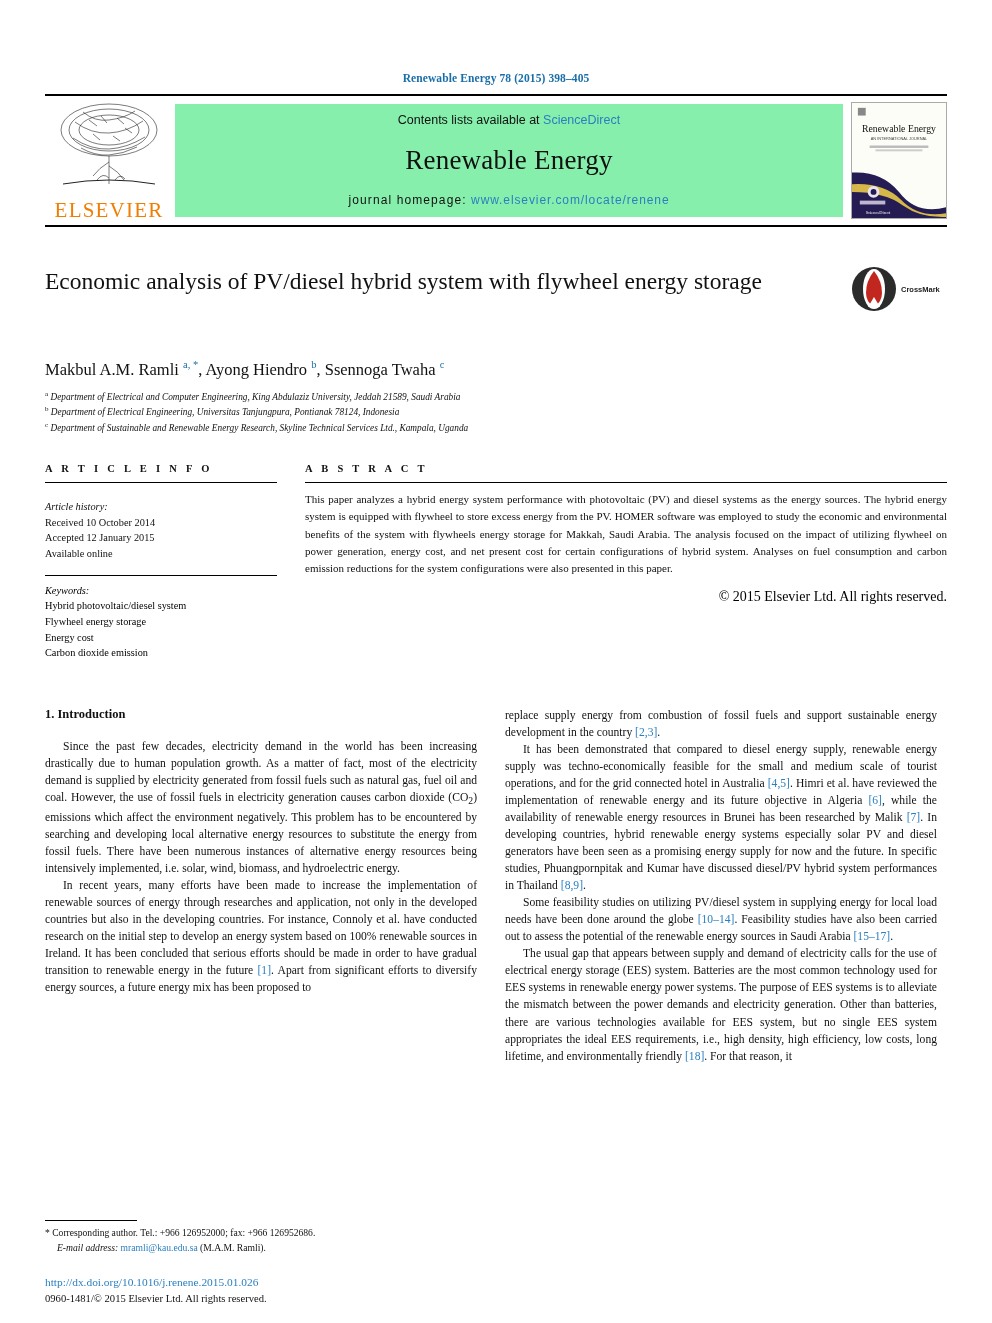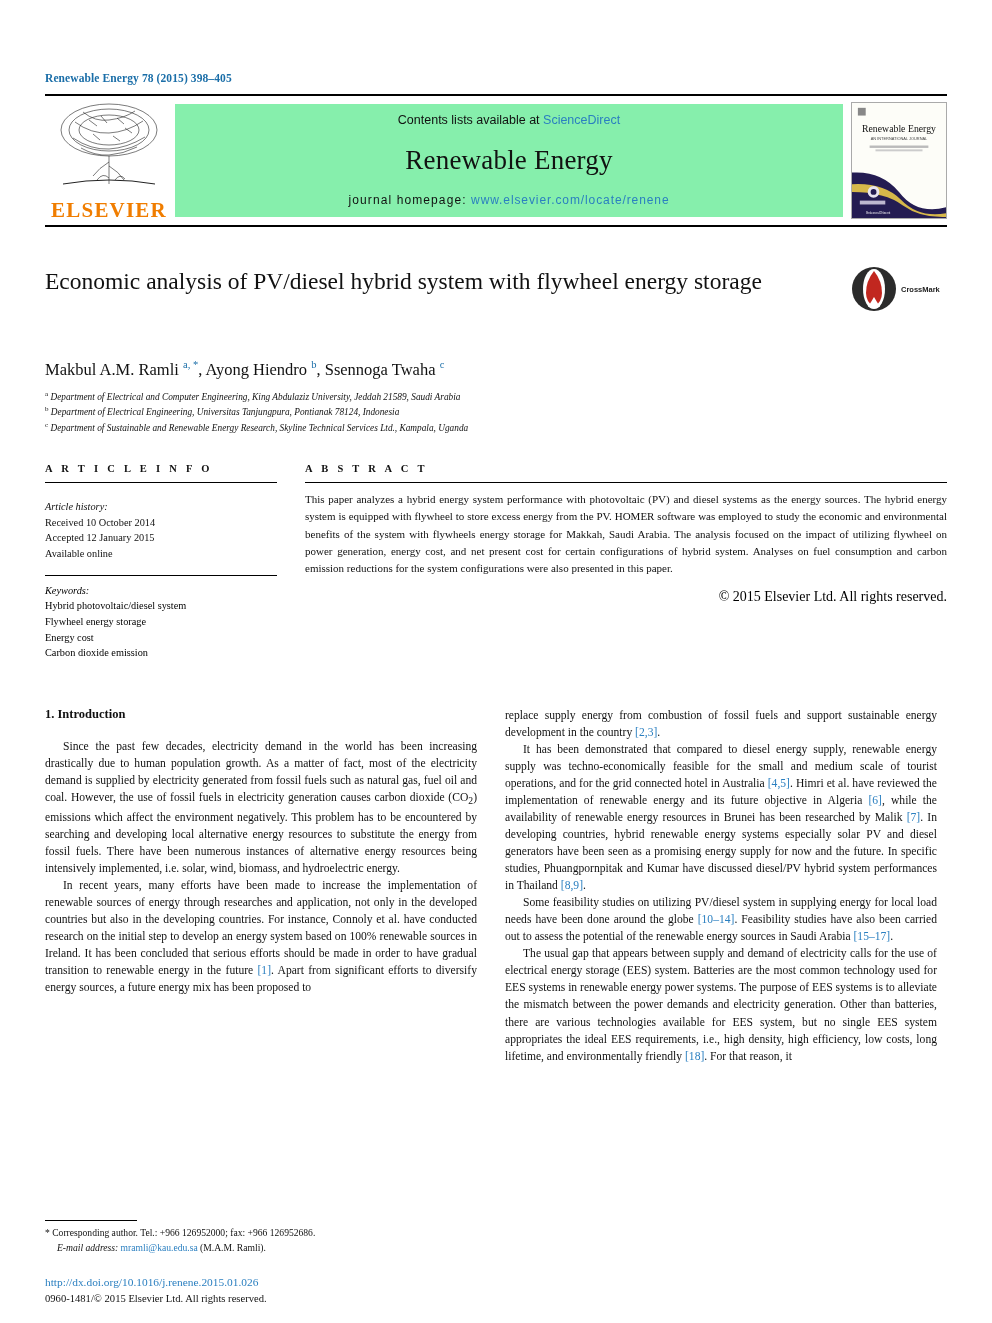--- a/index.html
+++ b/index.html
@@ -10,20 +10,21 @@
     background: #ffffff;
     font-family: "Liberation Serif", serif;
     color: #000000;
     position: relative;
     overflow: hidden;
   }
   .page { padding: 0 45px; position: relative; width: 992px; height: 1323px; }
 
   
   .running-head {
+    text-align: center;
     color: #1a6ea8;
     font-size: 11.5px;
     font-weight: bold;
     padding-top: 72px;
     letter-spacing: .1px;
   }
 
   
   .masthead {
     margin-top: 10px;
@@ -42,21 +43,21 @@
     flex-direction: column;
     justify-content: flex-end;
   }
   .tree-svg { position: absolute; top: 4px; left: 8px; }
   .elsevier-word {
     position: relative;
     font-family: "Liberation Serif", serif;
     font-size: 21px;
     letter-spacing: 1.2px;
     color: #f07d00;
-    font-weight: bold;
+    font-weight: normal;
     text-align: center;
     line-height: 1;
     padding-bottom: 2px;
   }
   .journal-band {
     flex: 1 1 auto;
     background: #86efac;
     margin: 8px 0 8px 0;
     display: flex;
     flex-direction: column;

